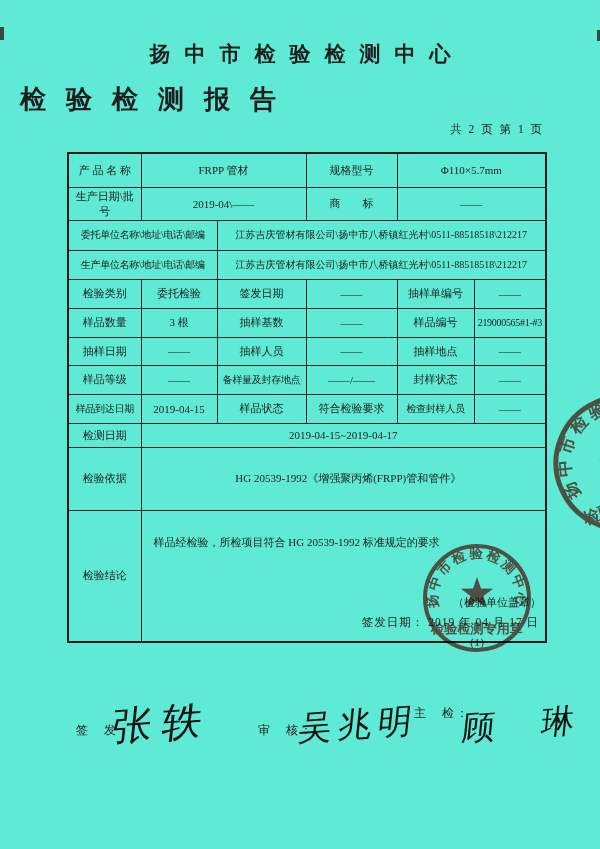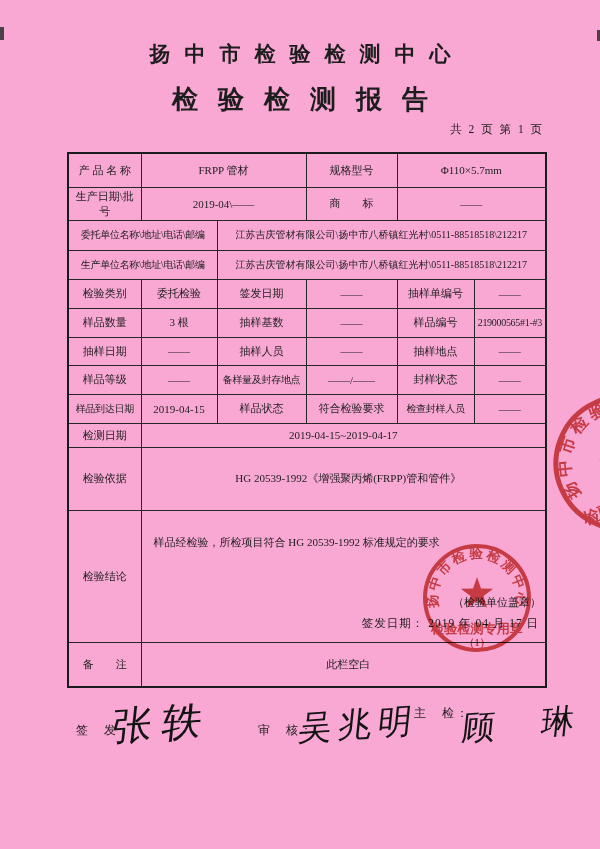--- a/index.html
+++ b/index.html
@@ -1,31 +1,31 @@
 <!DOCTYPE html>
 <html><head>
 <meta charset="utf-8">
 <style>
   html,body{margin:0;padding:0;background:#e9e9e9;}
   .page{
     position:relative;width:600px;height:849px;margin:0 auto;
-    background:#f9a8d4;overflow:hidden;
+    background:#5eead4;overflow:hidden;
     font-family:"Liberation Serif","DejaVu Serif",serif;color:#1d1d1d;
   }
   
   .edge-mark{position:absolute;background:#2e2e2e;opacity:.85;}
   .edge-mark.left{left:0;top:27px;width:4px;height:13px;}
   .edge-mark.right{right:0;top:30px;width:3px;height:11px;}
 
   .org-title{
     position:absolute;top:40px;left:0;right:0;text-align:center;
     font-size:21px;font-weight:bold;letter-spacing:14px;text-indent:14px;white-space:nowrap;
   }
   .report-title{
-    position:absolute;top:82px;left:0;right:0;text-align:center;
+    position:absolute;top:82px;left:0;right:0;
     font-size:26px;font-weight:bold;letter-spacing:20px;text-indent:20px;white-space:nowrap;
   }
   .doc-number{position:absolute;top:122px;left:76px;font-size:11.5px;letter-spacing:1px;}
   .page-info{position:absolute;top:122px;right:56px;font-size:11.5px;letter-spacing:2px;}
 
   table.rpt{
     position:absolute;left:67px;top:152px;width:478px;
     border-collapse:collapse;table-layout:fixed;
     font-size:11px;border:2px solid #1b1b1b;
   }
@@ -151,24 +151,20 @@
       <td colspan="5" class="left nowrap" style="padding-left:12px">HG 20539-1992《增强聚丙烯(FRPP)管和管件》</td>
     </tr>
     <tr style="height:132px">
       <td>检验结论</td>
       <td colspan="5" class="concl">
         <div class="concl-text">样品经检验，所检项目符合 HG 20539-1992 标准规定的要求</div>
         <div class="seal-hint">（检验单位盖章）</div>
         <div class="issue-date">签发日期：  2019 年  04 月  17 日</div>
       </td>
     </tr>
-    <tr style="height:45px">
-      <td>备　　注</td>
-      <td colspan="5" class="left" style="padding-left:12px">此栏空白</td>
-    </tr>
   </tbody>
     </table>
 
   <svg class="stamp main" width="120" height="120" viewBox="0 0 120 120">
     <defs>
         <path id="arcB" d="M 21.4 70.4 A 40 40 0 1 1 98.6 70.4" fill="none"></path>
       </defs>
     <circle cx="60" cy="60" r="52" fill="none" stroke="#c23b32" stroke-width="4"></circle>
     <text font-size="13.5" font-weight="bold" fill="#c23b32">
       <textPath href="#arcB" startOffset="1" textLength="143" lengthAdjust="spacing">扬中市检验检测中心</textPath>

